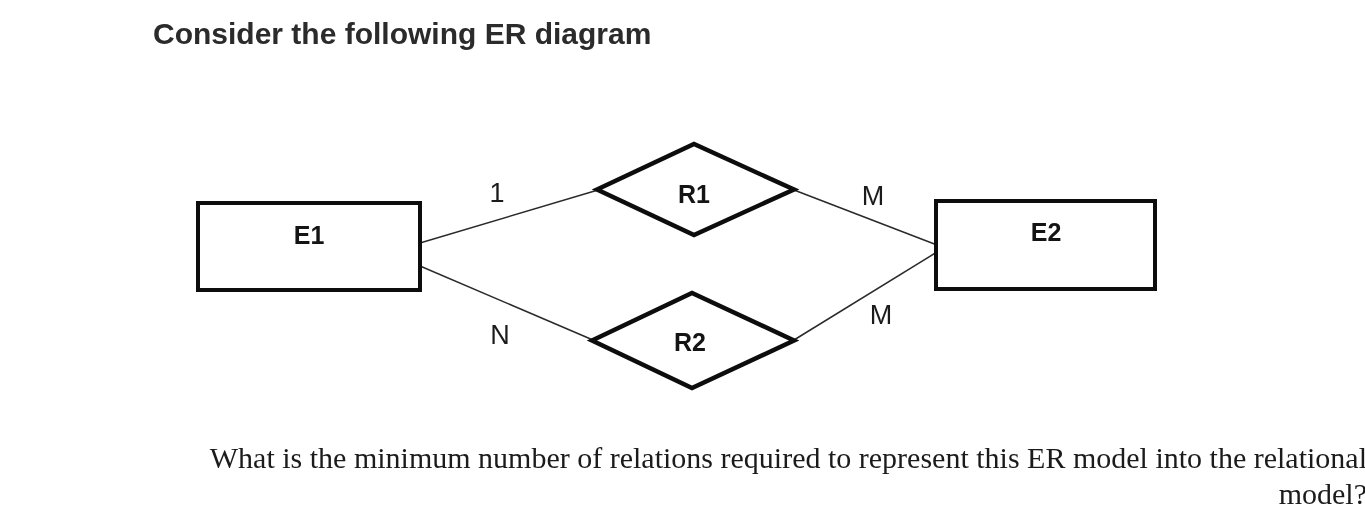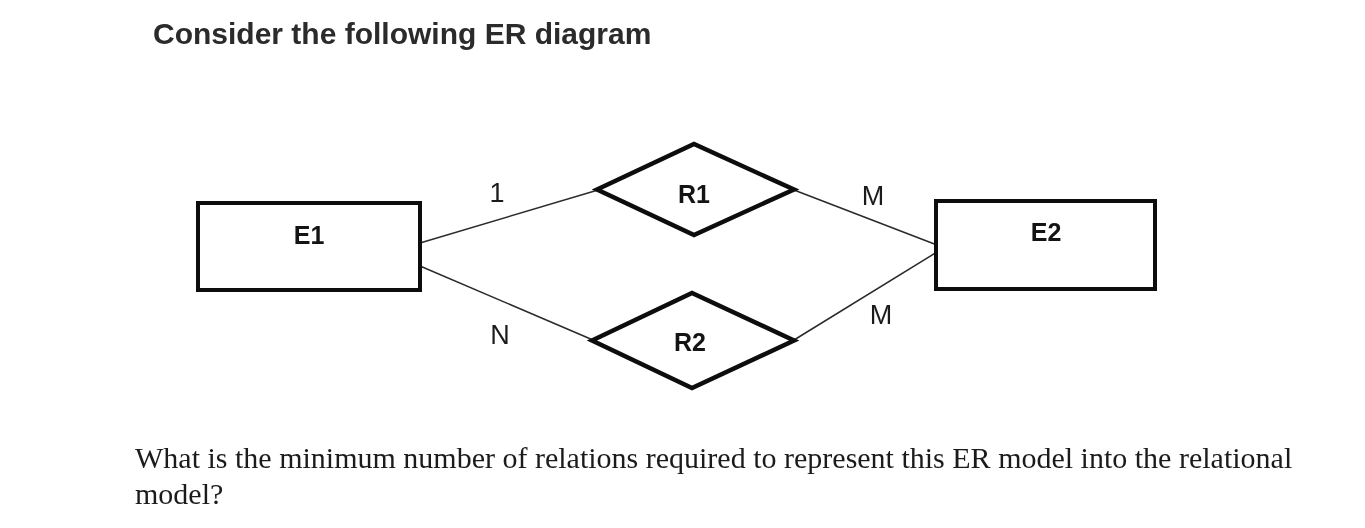--- a/index.html
+++ b/index.html
@@ -7,20 +7,21 @@
     padding: 0;
     background: #ffffff;
   }
   .page {
     position: relative;
     width: 1365px;
     height: 528px;
     background: #ffffff;
     overflow: hidden;
     font-family: "Liberation Sans", sans-serif;
+    text-align: right;
   }
   .title {
     position: absolute;
     left: 153px;
     top: 17px;
     font-size: 30px;
     font-weight: 700;
     color: #2b2b2b;
     white-space: nowrap;
   }

